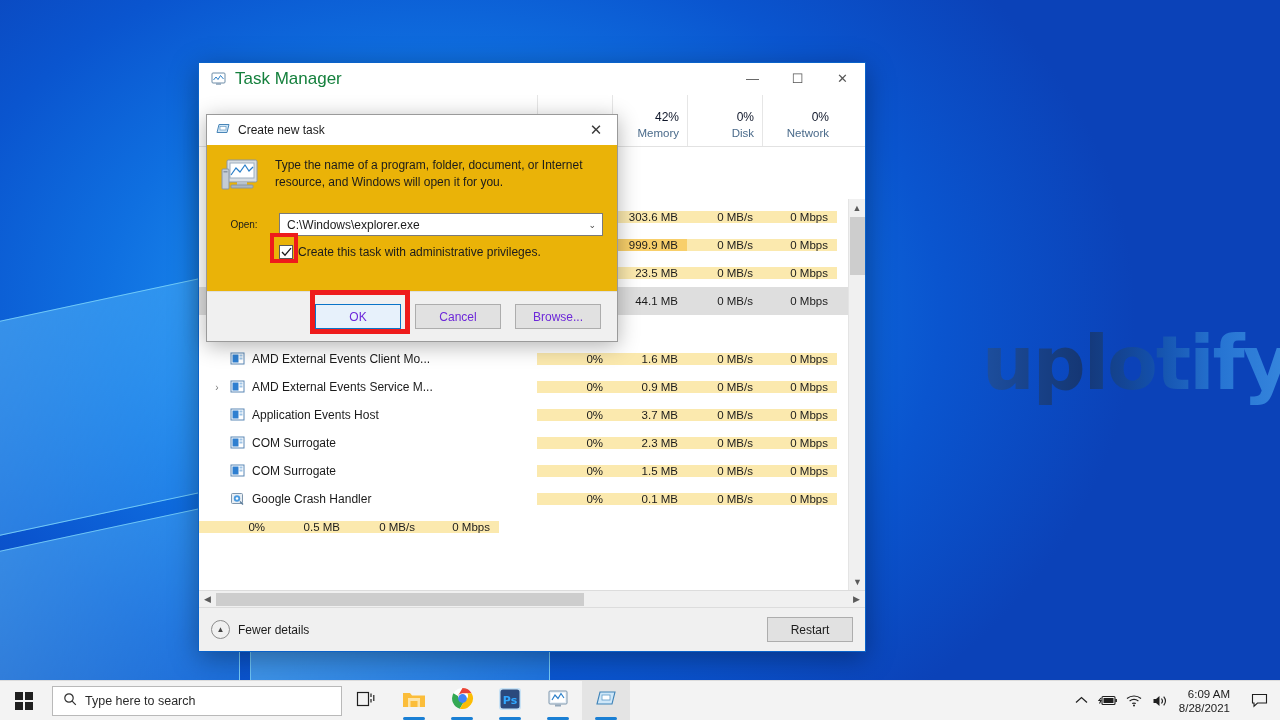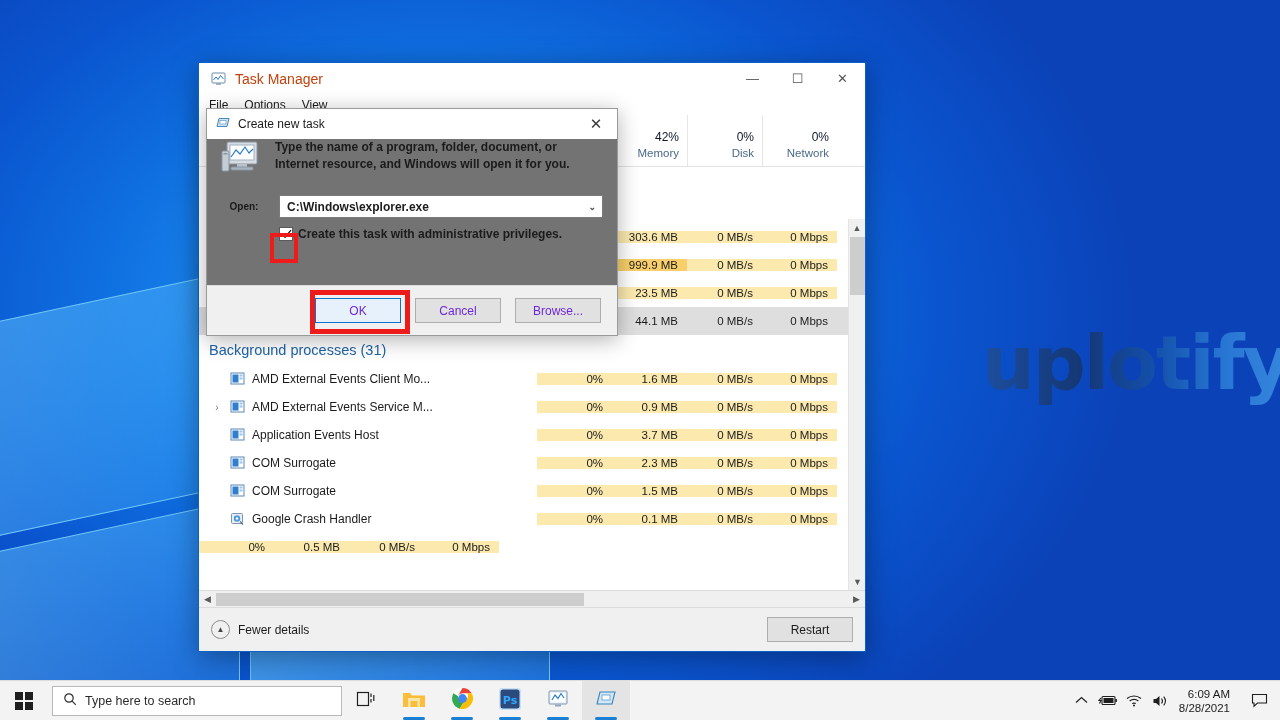--- a/index.html
+++ b/index.html
@@ -69,21 +69,21 @@
     position: absolute; left: 198px; top: 62px; width: 668px; height: 590px;
     background: #f0f0f0; border: 1px solid #0a62c9;
     box-shadow: 0 6px 26px rgba(0,0,0,.34);
     display: flex; flex-direction: column;
   }
   #tm-title {
     height: 32px; display: flex; align-items: center; background: #fff;
     border-bottom: 1px solid #fff;
   }
   #tm-title .ico { width: 30px; display: flex; align-items: center; justify-content: center; padding-left: 8px; }
-  #tm-title .t { font-size: 14px; color: #c2410c; padding-left: 6px; }
+  #tm-title .t { font-size: 17px; color: #15803d; padding-left: 6px; }
   #tm-title .wctl { margin-left: auto; display: flex; height: 32px; }
   .wbtn { width: 45px; height: 32px; display: flex; align-items: center; justify-content: center; color: #555; font-size: 13px; }
   #tm-menu { height: 20px; background: #fff; display: flex; align-items: center; gap: 16px; padding-left: 10px; font-size: 12px; color: #1c1c1c; }
   #tm-body { flex: 1; background: #fff; position: relative; display: flex; flex-direction: column; min-height: 0; }
 
   
   #tbl-head { display: flex; height: 52px; background: #fff; border-bottom: 1px solid #e2e2e2; position: relative; }
   #tbl-head .col { display: flex; flex-direction: column; justify-content: flex-end; align-items: flex-end;
     padding: 0 8px 5px 0; border-left: 1px solid #e6e6e6; }
   #tbl-head .col:first-child { border-left: none; align-items: flex-start; padding-left: 10px; }
@@ -121,28 +121,28 @@
   #tm-foot { height: 44px; background: #f0f0f0; border-top: 1px solid #dcdcdc; display: flex; align-items: center; padding: 0 12px; }
   #fewer { display: flex; align-items: center; gap: 8px; font-size: 12px; color: #1b1b1b; }
   .circ { width: 19px; height: 19px; border: 1px solid #8c8c8c; border-radius: 50%; display: flex; align-items: center; justify-content: center; font-size: 8px; color: #444; }
   #restart-btn {
     margin-left: auto; width: 86px; height: 25px; background: #e1e1e1; border: 1px solid #adadad;
     font-size: 12px; color: #1b1b1b; display: flex; align-items: center; justify-content: center;
   }
 
   
   #dlg {
-    position: absolute; left: 206px; top: 108px; width: 412px; height: 228px;
+    position: absolute; left: 206px; top: 114px; width: 412px; height: 228px;
     background: #f0f0f0; border: 1px solid #9a9a9a; box-shadow: 0 4px 20px rgba(0,0,0,.30);
     display: flex; flex-direction: column;
   }
   #dlg-title { height: 30px; background: #fff; display: flex; align-items: center; padding-left: 9px; }
   #dlg-title .t { font-size: 12px; color: #1b1b1b; padding-left: 8px; }
   #dlg-close { margin-left: auto; width: 42px; height: 30px; display: flex; align-items: center; justify-content: center; font-size: 15px; color: #3a3a3a; }
-  #dlg-main { flex: 1; background: #737373; padding: 0 14px 0 14px; position: relative; font-weight: bold; }
+  #dlg-main { flex: 1; background: #eab308; padding: 12px 14px 0 14px; position: relative; }
   #dlg-desc { display: flex; gap: 14px; }
   #dlg-desc .txt { font-size: 12px; color: #1b1b1b; line-height: 17px; width: 318px; }
   #open-row { display: flex; align-items: center; gap: 12px; margin-top: 16px; }
   #open-lbl { font-size: 10px; color: #1b1b1b; width: 46px; text-align: center; }
   #combo {
     flex: 1; height: 23px; background: #fff; border: 1px solid #7a7a7a;
     display: flex; align-items: center; padding: 0 6px 0 7px; font-size: 12px; color: #1b1b1b;
   }
   #combo .caret { margin-left: auto; font-size: 9px; color: #4a4a4a; }
   #chk-row { display: flex; align-items: center; gap: 5px; margin-top: 9px; padding-left: 58px; }
@@ -185,25 +185,20 @@
         </svg>
     </span>
     <span class="t">Task Manager</span>
     <span class="wctl">
       <span class="wbtn">—</span>
       <span class="wbtn">☐</span>
       <span class="wbtn">✕</span>
     </span>
   </div>
 
-  <div id="tm-menu">
-    <span>File</span>
-    <span>Options</span>
-    <span>View</span>
-  </div>
 
   <div id="tm-body">
 
     <div id="tbl-head">
       <div class="col c-name-col">
         <span class="pct"></span>
         <span class="cname"></span>
       </div>
       <div class="col c-num"></div>
       <div class="col c-num">

